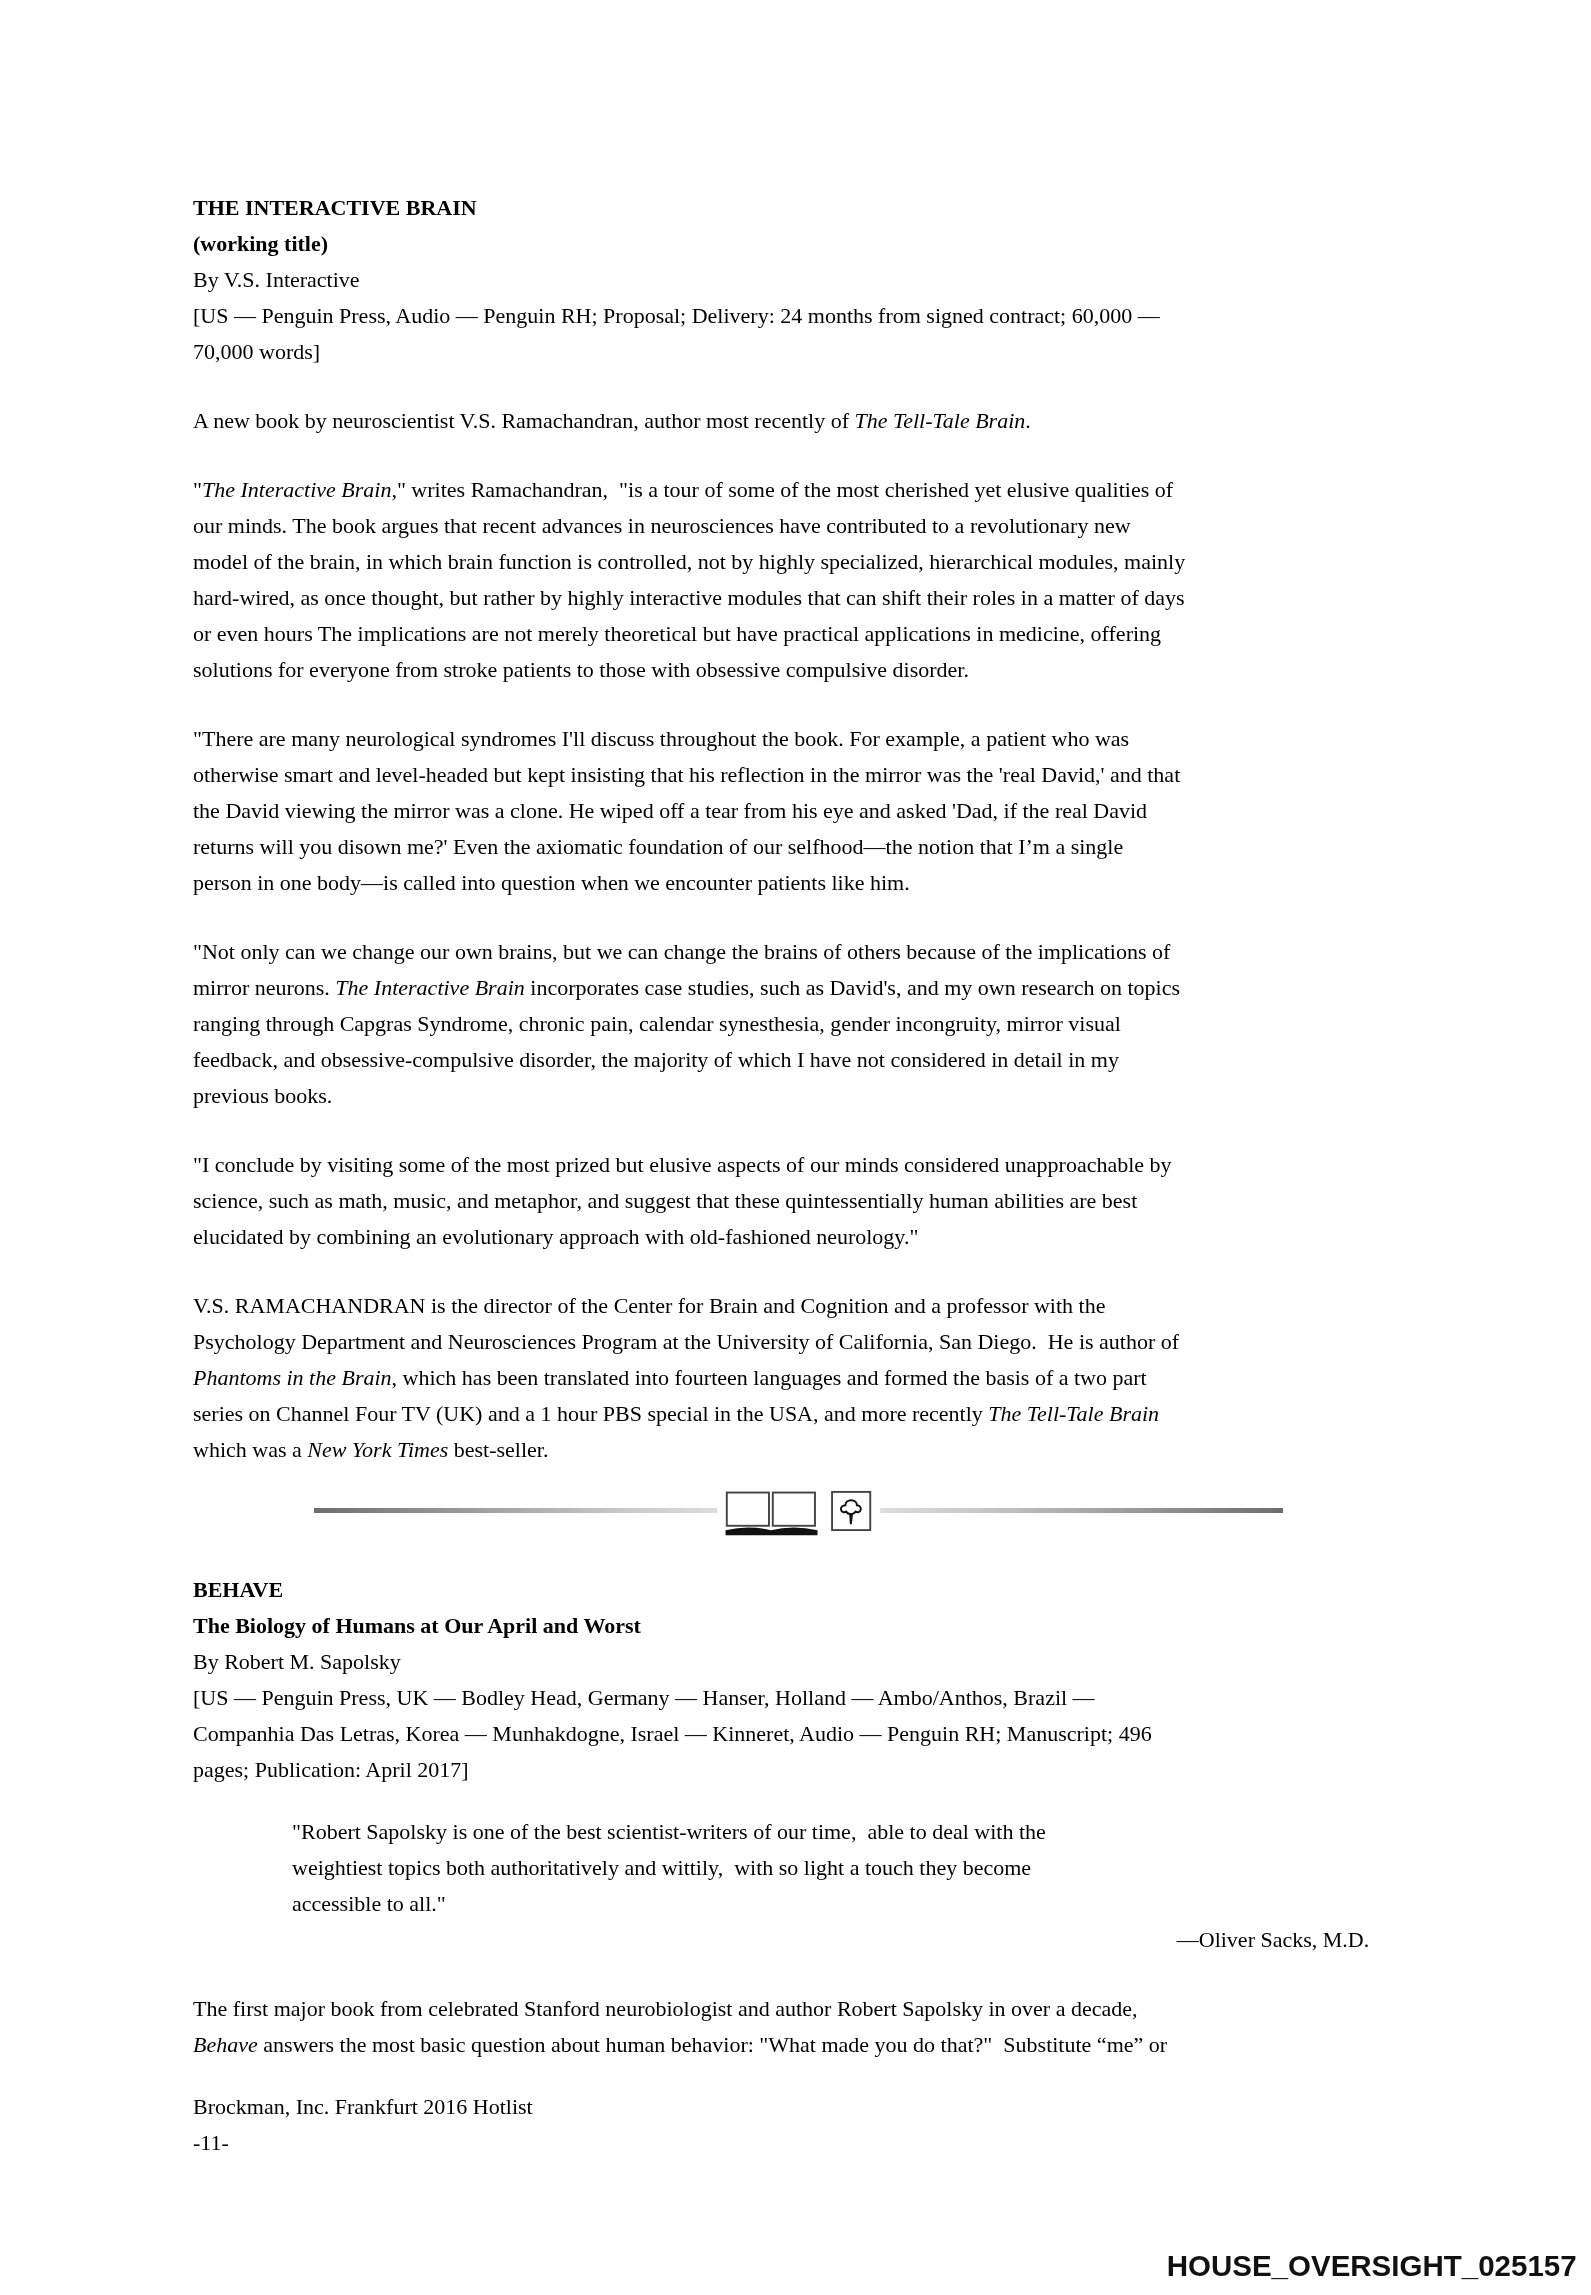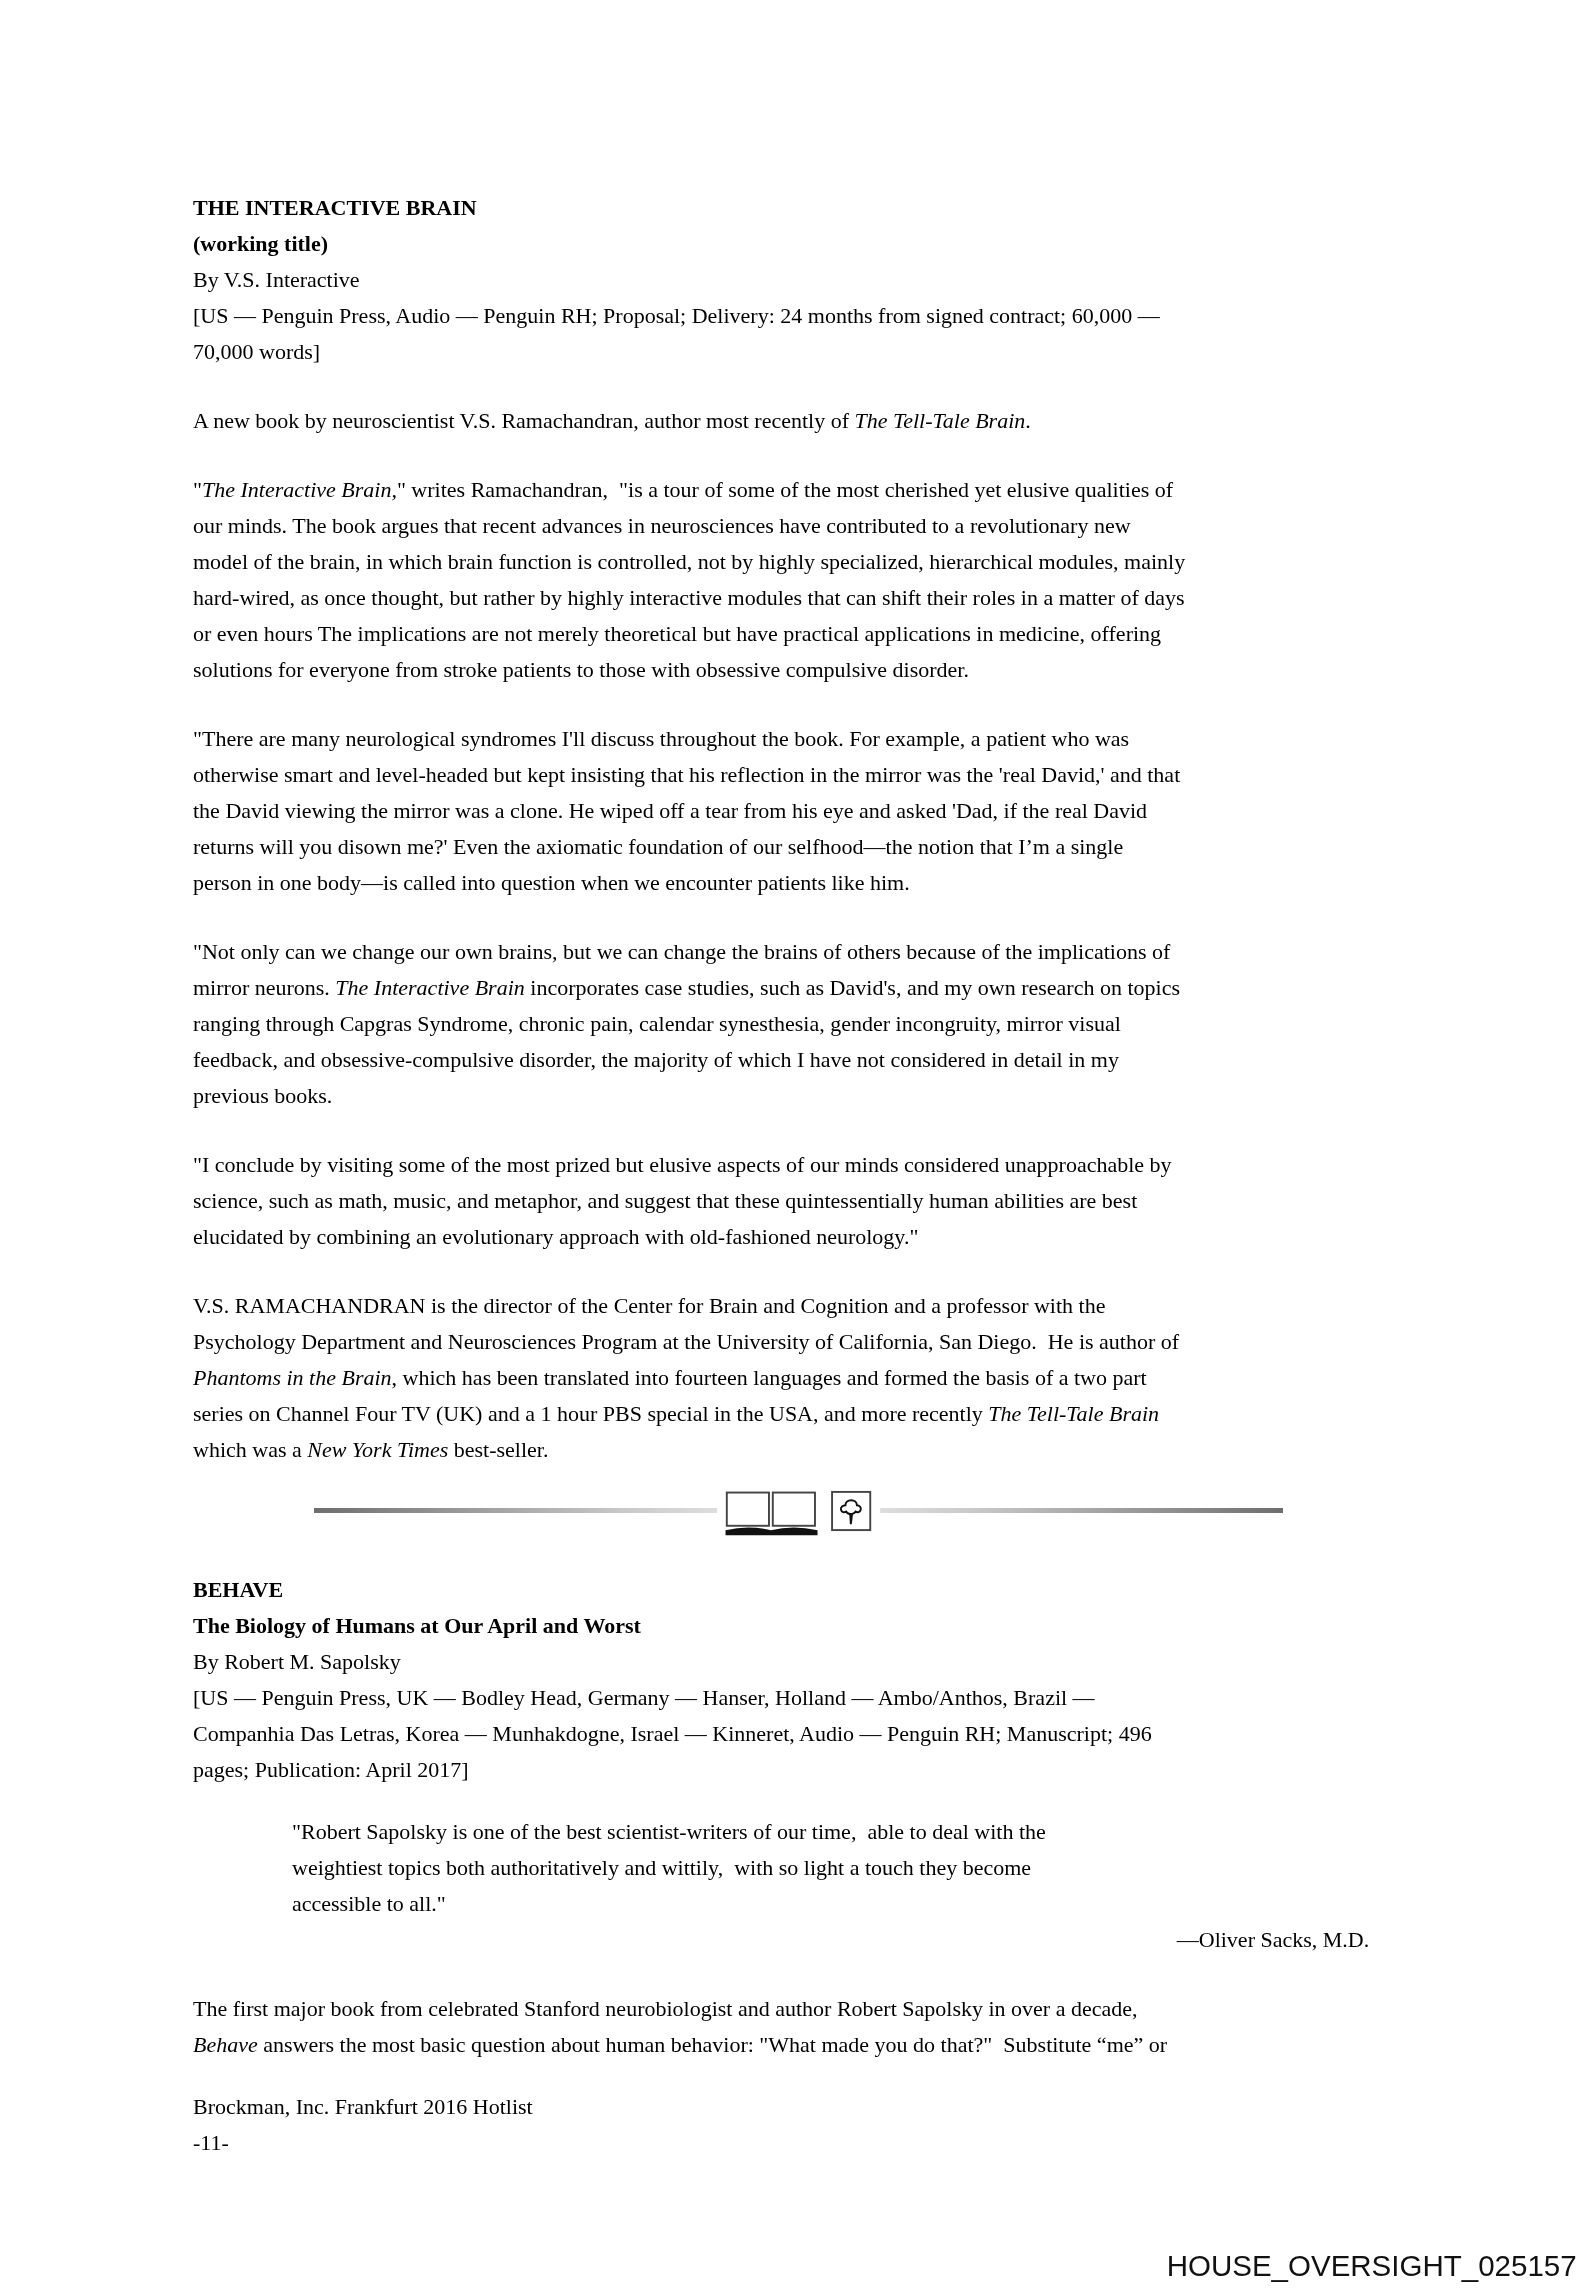--- a/index.html
+++ b/index.html
@@ -65,20 +65,21 @@
     font-size: 22px;
     line-height: 36px;
   }
   .watermark {
     position: absolute;
     right: 15.4px;
     bottom: 11.6px;
     font-family: "Liberation Sans", "DejaVu Sans", sans-serif;
     font-size: 29.5px;
     color: #111111;
+    font-weight: bold;
   }
 </style>
 </head>
 <body>
 
 <div class="content">
 
   <div class="header-block">
     <div class="line bold">THE INTERACTIVE BRAIN</div>
     <div class="line bold">(working title)</div>

